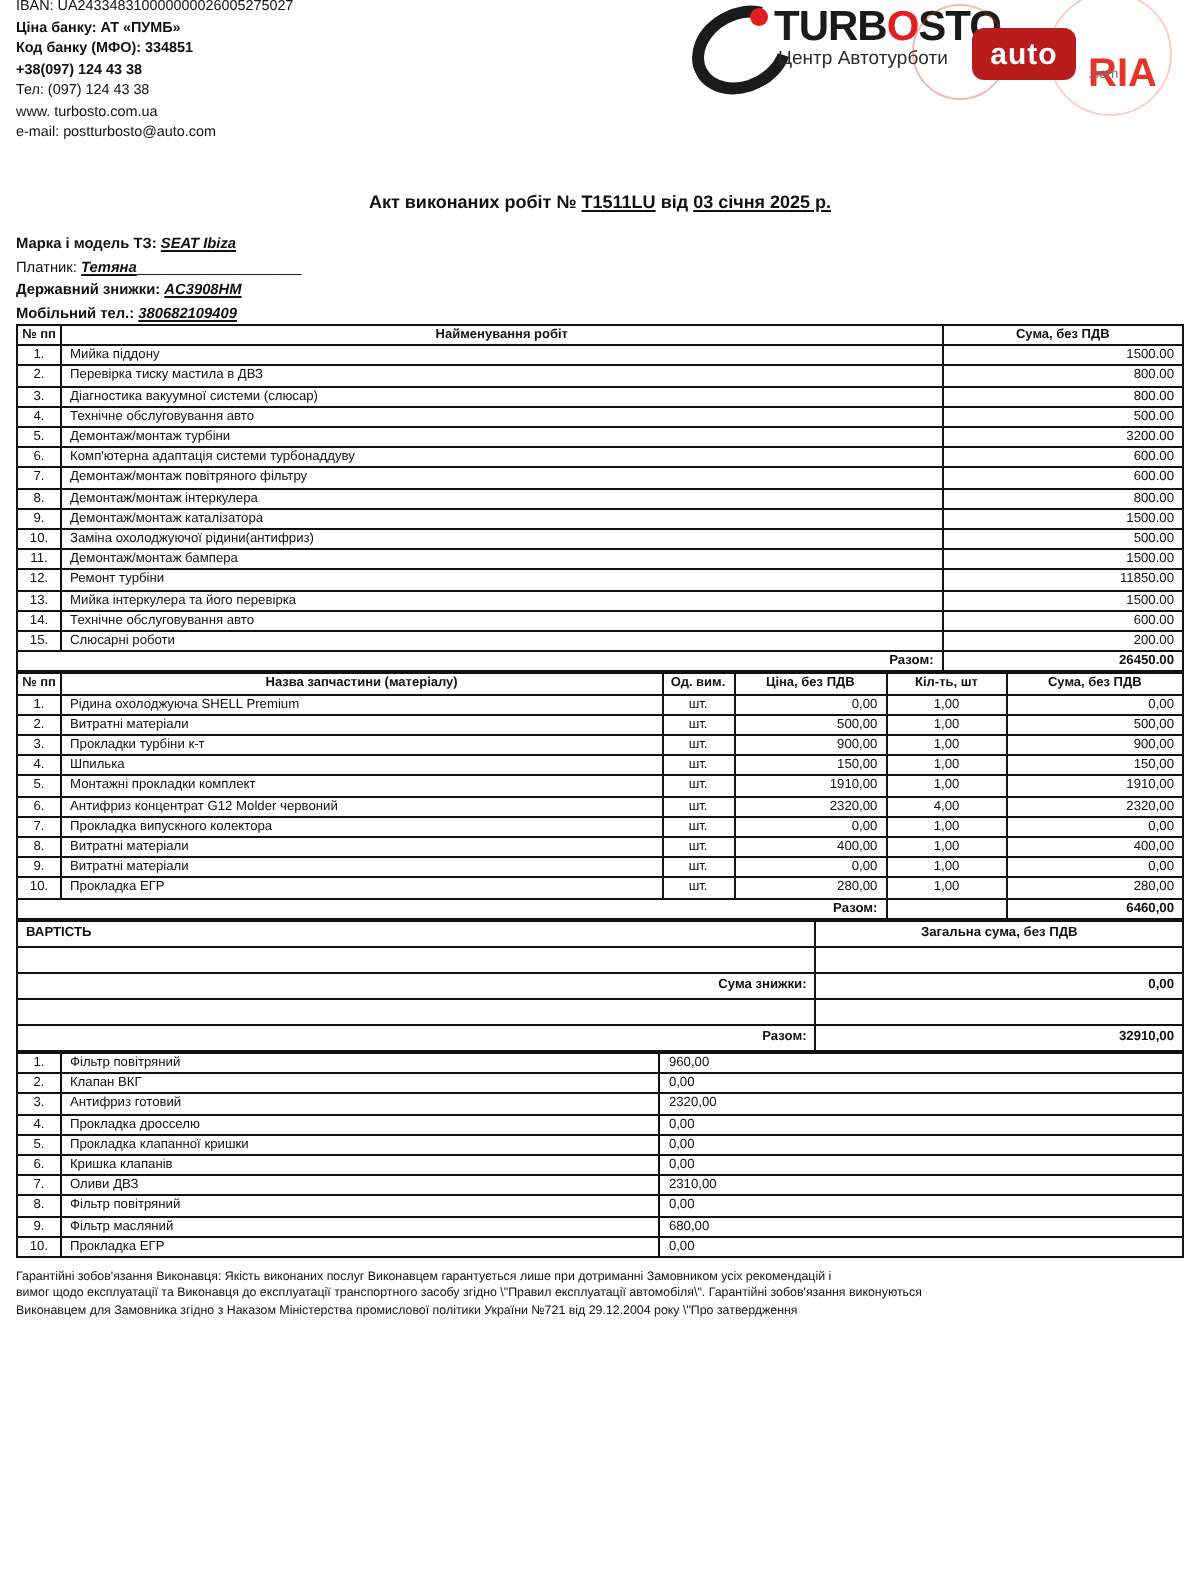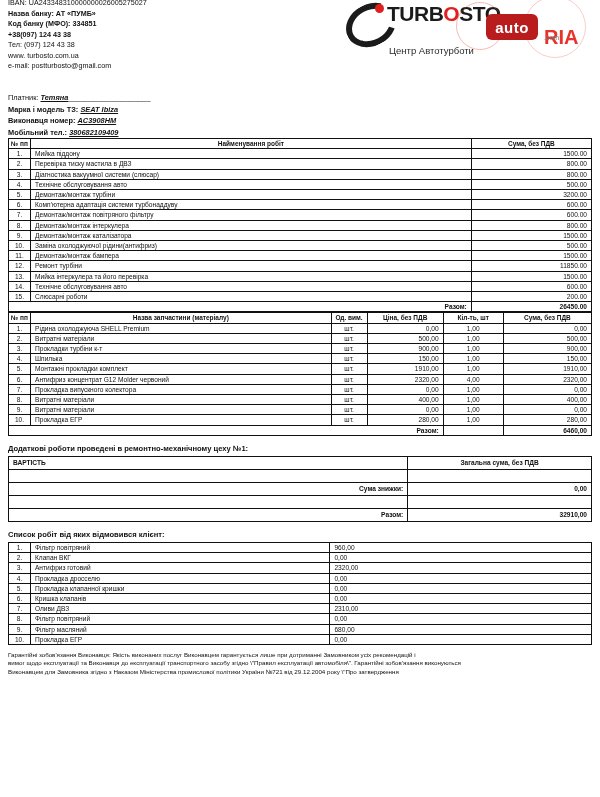--- a/index.html
+++ b/index.html
@@ -23,21 +23,21 @@
   .logo{position:absolute;left:345px;top:0px;width:170px;height:42px;}
   .logo .swoosh{
     position:absolute;left:0;top:4px;width:40px;height:30px;
     border:6px solid #1b1b1b;border-radius:50%;
     border-right-color:transparent;border-top-color:#1b1b1b;
     transform:rotate(-28deg);
   }
   .logo .dot{position:absolute;left:30px;top:4px;width:9px;height:9px;border-radius:50%;background:#e02020;}
   .logo .brand{position:absolute;left:42px;top:2px;font-size:21px;font-weight:bold;letter-spacing:-.5px;color:#1b1b1b;}
   .logo .brand .o-red{color:#e02020;}
-  .logo .sub{position:absolute;left:44px;top:24px;font-size:9.5px;color:#2b2b2b;margin-top:21px;}
+  .logo .sub{position:absolute;left:44px;top:24px;font-size:9.5px;color:#2b2b2b;}
 
   .autoria{position:absolute;right:6px;top:14px;width:108px;height:34px;}
   .autoria .pill{
     position:absolute;left:0;top:0;width:52px;height:26px;border-radius:6px;
     background:#b91c1c;color:#fff;font-size:15px;font-weight:bold;
     display:flex;align-items:center;justify-content:center;letter-spacing:.5px;
   }
   .autoria .ria{position:absolute;left:58px;top:12px;font-size:20px;font-weight:bold;color:#e8332a;}
   .autoria .com{position:absolute;left:58px;top:20px;font-size:7px;color:#777;}
   .ring{position:absolute;border-radius:50%;border:1px solid rgba(232,51,42,.35);}
@@ -81,58 +81,64 @@
   .footer-note{margin:6px 8px 0 8px;font-size:6.2px;line-height:8.4px;text-align:justify;color:#111;}
 </style>
 </head>
 <body>
 
 <div class="page">
 
   <div class="header">
     <div class="bank-block">
       <div>IBAN: UA243348310000000026005275027</div>
-      <div class="bank-strong">Назва банку: АТ «ПУМБ»</div>
+      <div class="bank-strong">Ціна банку: АТ «ПУМБ»</div>
       <div class="bank-strong">Код банку (МФО): 334851</div>
       <div class="bank-strong">+38(097) 124 43 38</div>
       <div>Тел: (097) 124 43 38</div>
       <div>www. turbosto.com.ua</div>
-      <div>e-mail: postturbosto@gmail.com</div>
+      <div>e-mail: postturbosto@auto.com</div>
     </div>
 
     <div class="logo">
       <div class="swoosh"></div>
       <div class="dot"></div>
       <div class="brand">
         <span>TURB</span><span class="o-red">O</span><span>STO</span>
       </div>
       <div class="sub">Центр Автотурботи</div>
     </div>
 
     <div class="ring ring1"></div>
     <div class="ring ring2"></div>
     <div class="autoria">
       <div class="pill">auto</div>
       <div class="ria">RIA</div>
       <div class="com">.com</div>
     </div>
   </div>
 
+  <div class="doc-title">
+    <span>Акт виконаних робіт №</span>
+    <span class="uline">T1511LU</span>
+    <span>від</span>
+    <span class="uline">03 січня 2025 р.</span>
+  </div>
 
   <div class="payer">
+    <div>
+      <span class="bold">Марка і модель ТЗ:</span>
+      <span class="val">SEAT Ibiza</span>
+    </div>
     <div>
       <span class="lbl">Платник:</span>
       <span class="val">Тетяна</span><span>____________________</span>
     </div>
     <div>
-      <span class="bold">Марка і модель ТЗ:</span>
-      <span class="val">SEAT Ibiza</span>
-    </div>
-    <div>
-      <span class="bold">Виконавця номер:</span>
+      <span class="bold">Державний знижки:</span>
       <span class="val">AC3908HM</span>
     </div>
     <div>
       <span class="bold">Мобільний тел.:</span>
       <span class="val">380682109409</span>
     </div>
   </div>
 
   <table class="t1">
     <colgroup>
@@ -335,21 +341,20 @@
       </tbody>
     <tfoot>
       <tr class="totalrow">
         <td class="r" colspan="4">Разом:</td>
         <td class="c"></td>
         <td class="r">6460,00</td>
       </tr>
     </tfoot>
   </table>
 
-  <div class="sect-title">Додаткові роботи проведені в ремонтно-механічному цеху №1:</div>
   <table class="t3">
     <colgroup>
         <col class="a">
         <col class="b">
       </colgroup>
     <tbody>
       <tr class="tall">
         <td class="l" style="font-weight:bold;">ВАРТІСТЬ</td>
         <td class="c" style="font-weight:bold;">Загальна сума, без ПДВ</td>
       </tr>
@@ -365,21 +370,20 @@
         <td class="l"></td>
         <td class="c"></td>
       </tr>
       <tr class="tall">
         <td class="r" style="font-weight:bold;">Разом:</td>
         <td class="r" style="font-weight:bold;">32910,00</td>
       </tr>
     </tbody>
   </table>
 
-  <div class="sect-title">Список робіт від яких відмовився клієнт:</div>
   <table class="t4">
     <colgroup>
         <col class="num">
         <col class="nm">
         <col class="sm">
       </colgroup>
     <tbody id="declined-body">
         <tr>
           <td class="c">1.</td>
           <td class="l">Фільтр повітряний</td>

